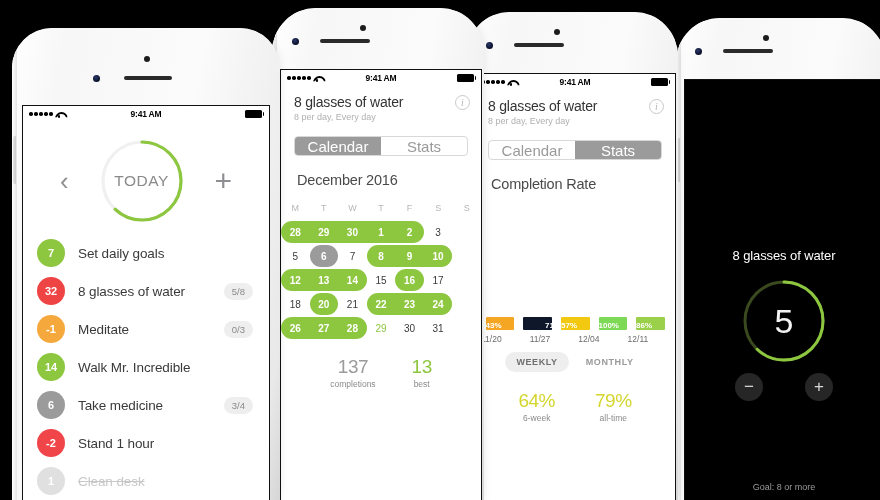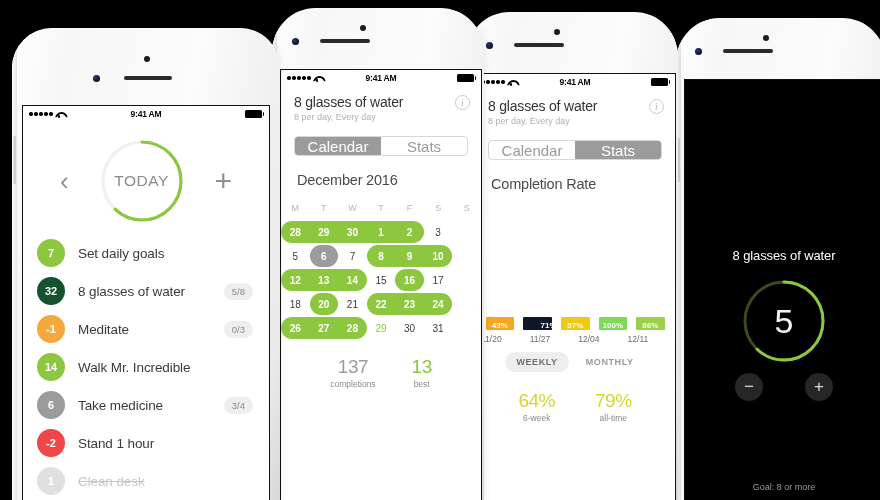--- a/index.html
+++ b/index.html
@@ -94,21 +94,21 @@
   .cf-num { font-size:19px; color:#9b9b9b; text-align:center; letter-spacing:-.5px; }
   .cf-num.green { color:#8dc63f; }
   .cf-lab { font-size:8.5px; color:#8a8a8a; text-align:center; margin-top:1px; }
 
   
   .stat-title { font-size:14.5px; color:#4a4a4a; padding:16px 0 0 16px; letter-spacing:-.2px; }
   .chart { position:relative; height:130px; margin:8px 0 0 0; display:flex;
            align-items:flex-end; justify-content:space-between; padding:0 6px; }
   .barcol { flex:1; display:flex; flex-direction:column; align-items:center; }
   .bar { width:76%; border-radius:1px; position:relative; display:flex;
-         justify-content:center; }
+         }
   .bar span { color:#fff; font-size:8px; font-weight:700; margin-top:4px; }
   .xlabels { display:flex; justify-content:space-between; padding:4px 6px 0 6px;gap:28px; }
   .xlabels div { flex:1; text-align:center; font-size:8.5px; color:#6b6b6b; }
   .toggle-row { display:flex; justify-content:center; gap:6px; margin-top:8px; }
   .toggle { font-size:9px; font-weight:700; letter-spacing:.6px; color:#9a9a9a;
             padding:5px 11px; border-radius:10px; }
   .toggle.active { background:#eeeeee; color:#6e6e6e; }
   .stat-foot { display:flex; justify-content:center; gap:40px; margin-top:18px; }
   .sf-num { font-size:19px; color:#d4d62e; text-align:center; letter-spacing:-.5px; }
   .sf-lab { font-size:8.5px; color:#8a8a8a; text-align:center; margin-top:1px; }
@@ -400,21 +400,21 @@
         </div>
         <div class="plus-btn">+</div>
       </div>
 
       <div class="habits" id="p1-habits">
           <div class="habit">
             <div class="badge" style="background: rgb(141, 198, 63);">7</div>
             <div class="habit-name">Set daily goals</div>
           </div>
           <div class="habit">
-            <div class="badge" style="background: #14532d;">32</div>
+            <div class="badge" style="background: #ef4444;">32</div>
             <div class="habit-name">8 glasses of water</div>
             <div class="count-pill">5/8</div>
           </div>
           <div class="habit">
             <div class="badge" style="background: rgb(245, 169, 60);">-1</div>
             <div class="habit-name">Meditate</div>
             <div class="count-pill">0/3</div>
           </div>
           <div class="habit">
             <div class="badge" style="background: rgb(141, 198, 63);">14</div>

